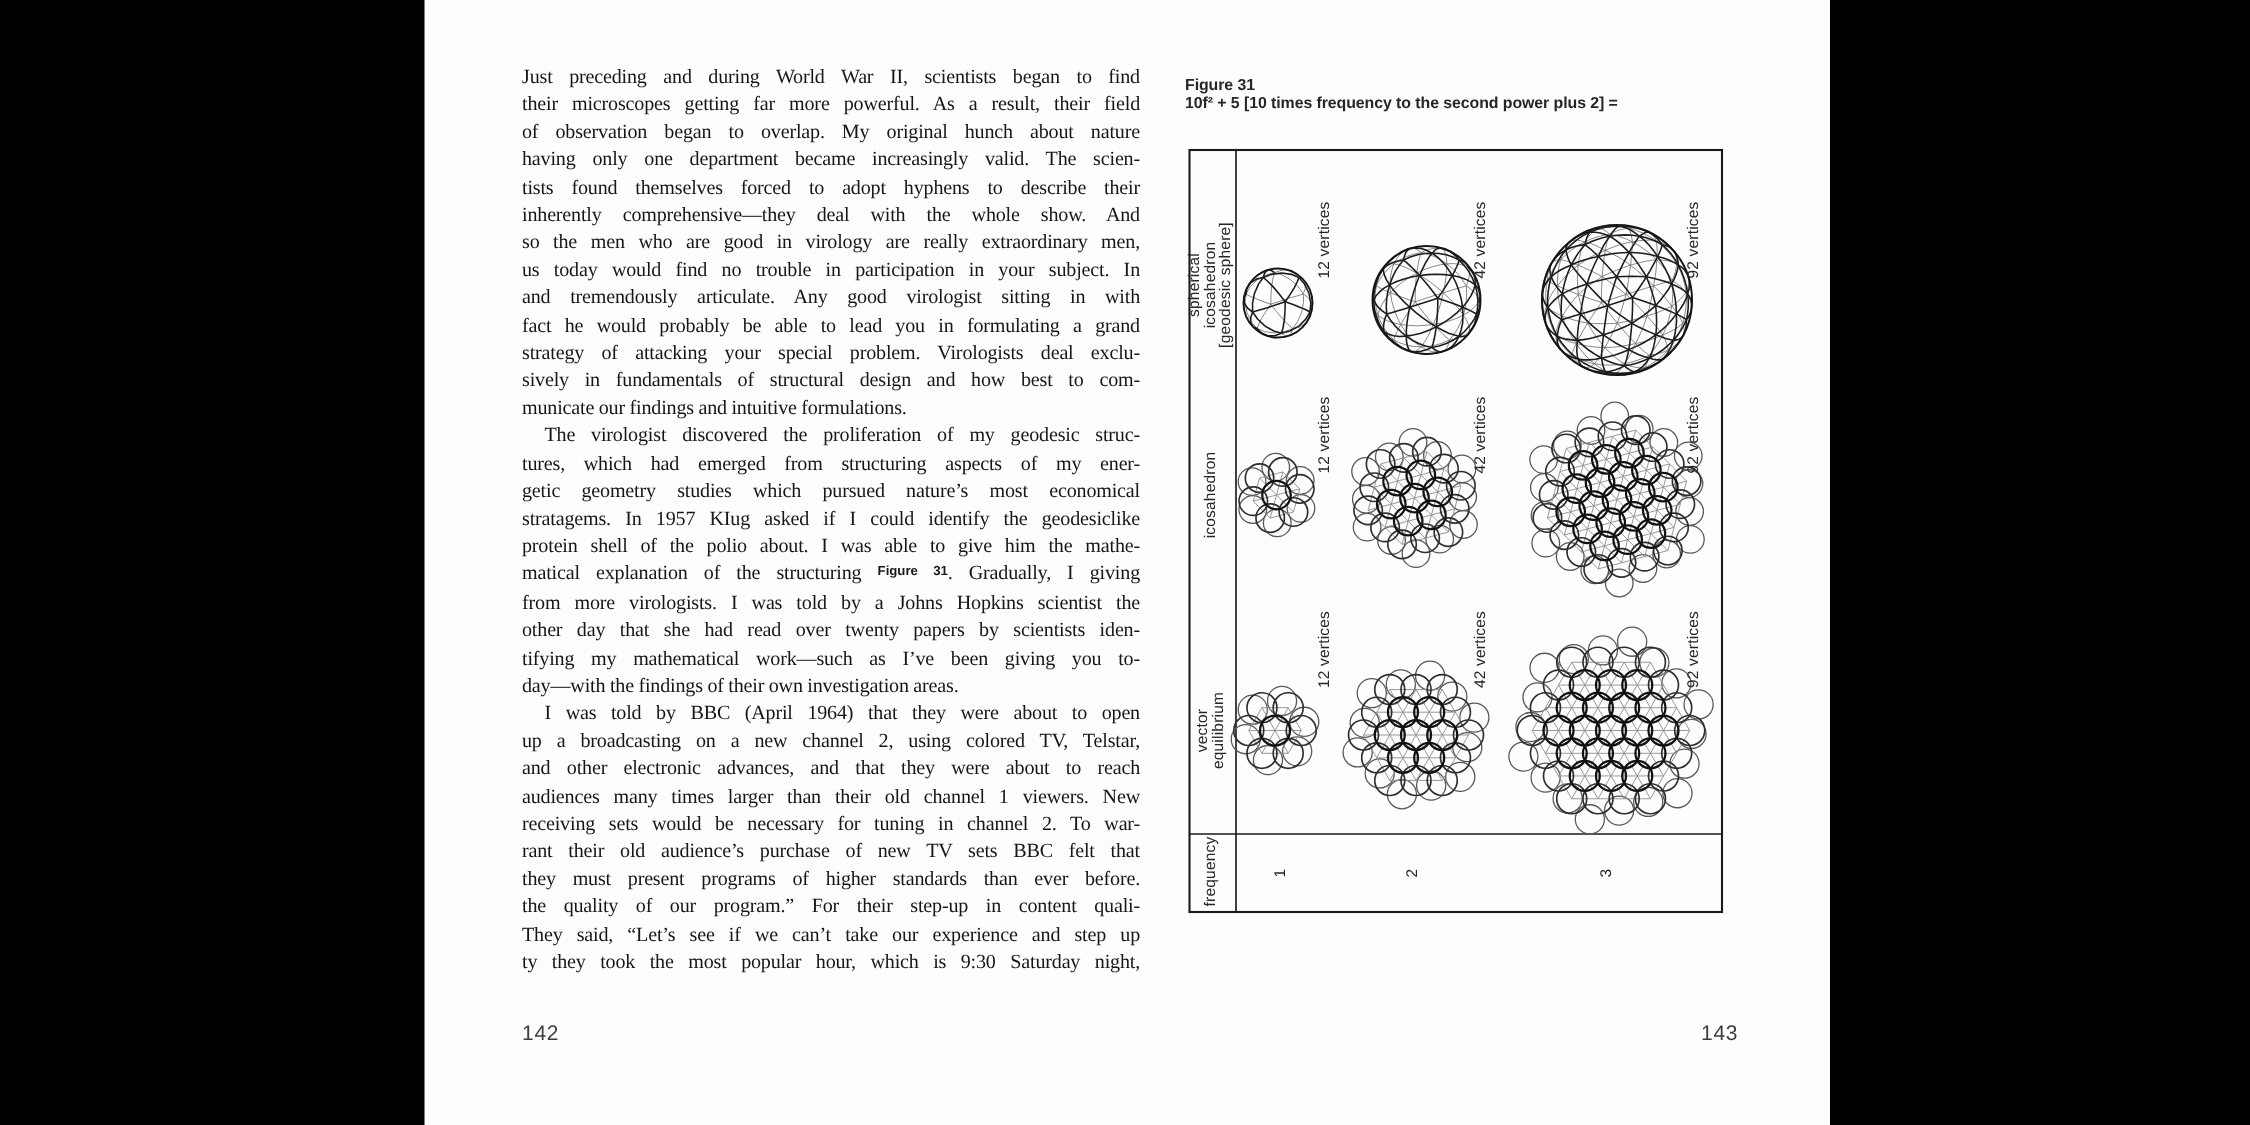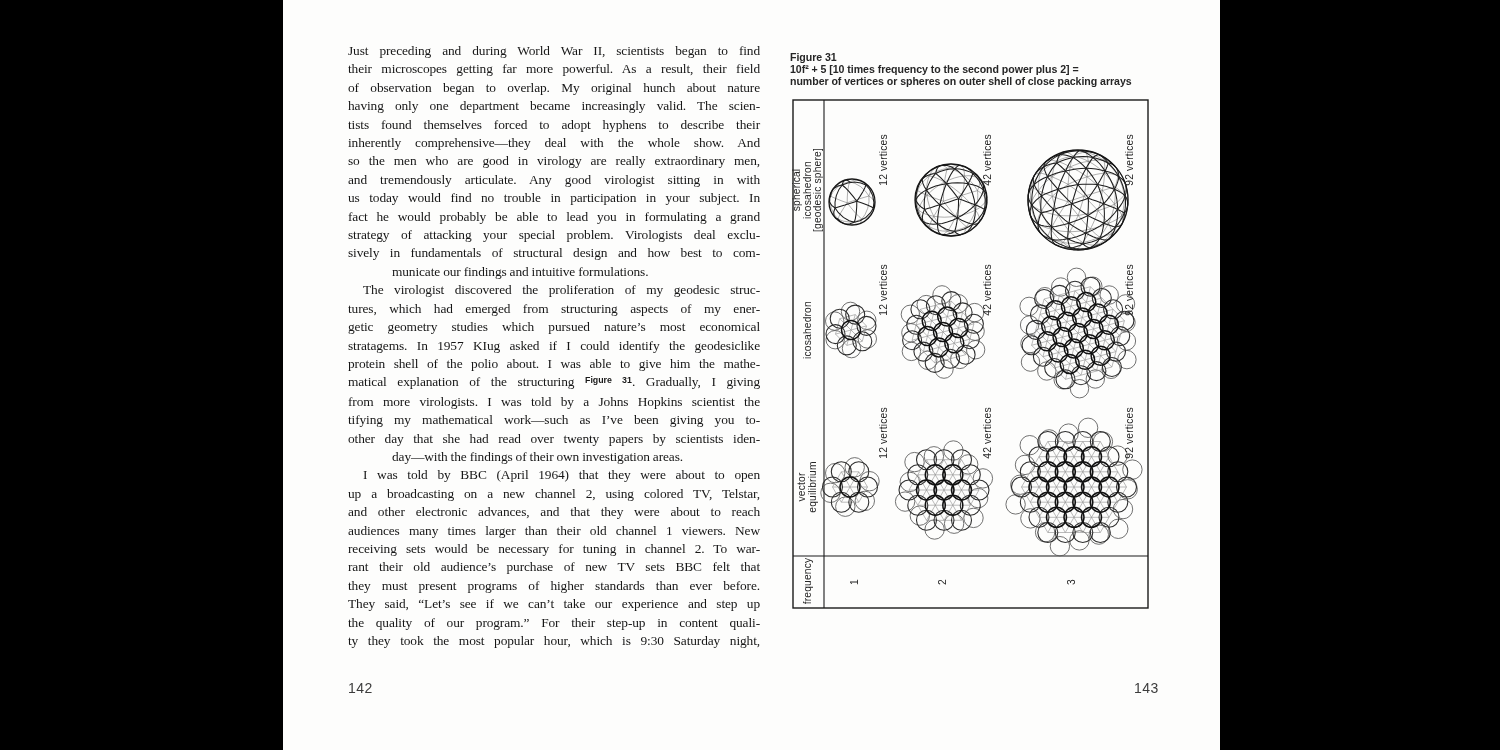--- a/index.html
+++ b/index.html
@@ -5,21 +5,21 @@
   html,body{margin:0;padding:0;background:#000;}
   .stage{position:relative;width:1500px;height:750px;background:#000;overflow:hidden;
          font-family:"Liberation Sans",sans-serif;}
   .spread{position:absolute;left:283px;top:0;width:937px;height:750px;background:#fdfdfc;}
 
   
   #text-column{position:absolute;left:65px;top:42px;width:412px;
     font-family:"Liberation Serif",serif;font-size:13.4px;line-height:18.4px;
     color:#161616;letter-spacing:-0.12px;word-spacing:-0.2px;}
   .bodyline{text-align:justify;text-align-last:justify;white-space:normal;}
-  .bodyline.lastline{text-align-last:left;margin-left:44px;}
+  .bodyline.lastline{text-align-last:left;}
   .bodyline.indent{text-indent:15px;}
   .figref{font-family:"Liberation Sans",sans-serif;font-weight:700;font-size:8.8px;
     position:relative;top:-3.5px;letter-spacing:0;word-spacing:normal;color:#191919;}
 
   .pagenum{position:absolute;font-family:"Liberation Sans",sans-serif;font-size:14px;
     font-weight:500;color:#3c3c3c;letter-spacing:.5px;}
   .pagenum-left{left:65px;top:680px;}
   .pagenum-right{left:851px;top:680px;}
 
   
@@ -41,53 +41,52 @@
   <div class="spread">
 
     <div id="text-column">
         <div class="bodyline">Just preceding and during World War II, scientists began to find</div>
         <div class="bodyline">their microscopes getting far more powerful. As a result, their field</div>
         <div class="bodyline">of observation began to overlap. My original hunch about nature</div>
         <div class="bodyline">having only one department became increasingly valid. The scien-</div>
         <div class="bodyline">tists found themselves forced to adopt hyphens to describe their</div>
         <div class="bodyline">inherently comprehensive—they deal with the whole show. And</div>
         <div class="bodyline">so the men who are good in virology are really extraordinary men,</div>
+        <div class="bodyline">us today would find no trouble in participation in your subject. In</div>
         <div class="bodyline">and tremendously articulate. Any good virologist sitting in with</div>
-        <div class="bodyline">us today would find no trouble in participation in your subject. In</div>
         <div class="bodyline">fact he would probably be able to lead you in formulating a grand</div>
         <div class="bodyline">strategy of attacking your special problem. Virologists deal exclu-</div>
         <div class="bodyline">sively in fundamentals of structural design and how best to com-</div>
         <div class="bodyline lastline">municate our findings and intuitive formulations.</div>
         <div class="bodyline indent">The virologist discovered the proliferation of my geodesic struc-</div>
         <div class="bodyline">tures, which had emerged from structuring aspects of my ener-</div>
         <div class="bodyline">getic geometry studies which pursued nature’s most economical</div>
         <div class="bodyline">stratagems. In 1957 KIug asked if I could identify the geodesiclike</div>
         <div class="bodyline">protein shell of the polio about. I was able to give him the mathe-</div>
         <div class="bodyline"><span>matical explanation of the structuring </span><span class="figref">Figure 31</span><span>. Gradually, I giving</span></div>
         <div class="bodyline">from more virologists. I was told by a Johns Hopkins scientist the</div>
+        <div class="bodyline">other day that she had read over twenty papers by scientists iden-</div>
         <div class="bodyline">tifying my mathematical work—such as I’ve been giving you to-</div>
-        <div class="bodyline">other day that she had read over twenty papers by scientists iden-</div>
         <div class="bodyline lastline">day—with the findings of their own investigation areas.</div>
         <div class="bodyline indent">I was told by BBC (April 1964) that they were about to open</div>
         <div class="bodyline">up a broadcasting on a new channel 2, using colored TV, Telstar,</div>
         <div class="bodyline">and other electronic advances, and that they were about to reach</div>
         <div class="bodyline">audiences many times larger than their old channel 1 viewers. New</div>
         <div class="bodyline">receiving sets would be necessary for tuning in channel 2. To war-</div>
         <div class="bodyline">rant their old audience’s purchase of new TV sets BBC felt that</div>
         <div class="bodyline">they must present programs of higher standards than ever before.</div>
+        <div class="bodyline">the quality of our program.” For their step-up in content quali-</div>
         <div class="bodyline">They said, “Let’s see if we can’t take our experience and step up</div>
-        <div class="bodyline">the quality of our program.” For their step-up in content quali-</div>
         <div class="bodyline">ty they took the most popular hour, which is 9:30 Saturday night,</div>
       </div>
     <div class="pagenum pagenum-left">142</div>
 
     <div class="caption">
       <div>Figure 31</div>
       <div>10f² + 5 [10 times frequency to the second power plus 2] =</div>
-      <div>number of vertices or spheres on outer shell of close packing arrays</div>
     </div>
 
     <svg id="figure-svg" width="370" height="530" viewBox="0 0 370 530">
         <g>
           <rect x="10" y="10" width="355" height="508" fill="none" stroke="#1a1a1a" stroke-width="1.4"></rect>
           <line x1="41" y1="10" x2="41" y2="518" stroke="#1a1a1a" stroke-width="1.1"></line>
           <line x1="10" y1="466" x2="365" y2="466" stroke="#1a1a1a" stroke-width="1.1"></line>
         </g>
         <g>
           <path d="M82.9,95.0L80.0,92.0L75.8,90.1L71.0,90.2L66.7,91.8" fill="none" stroke="#6e6e6e" stroke-width="0.55"></path>

